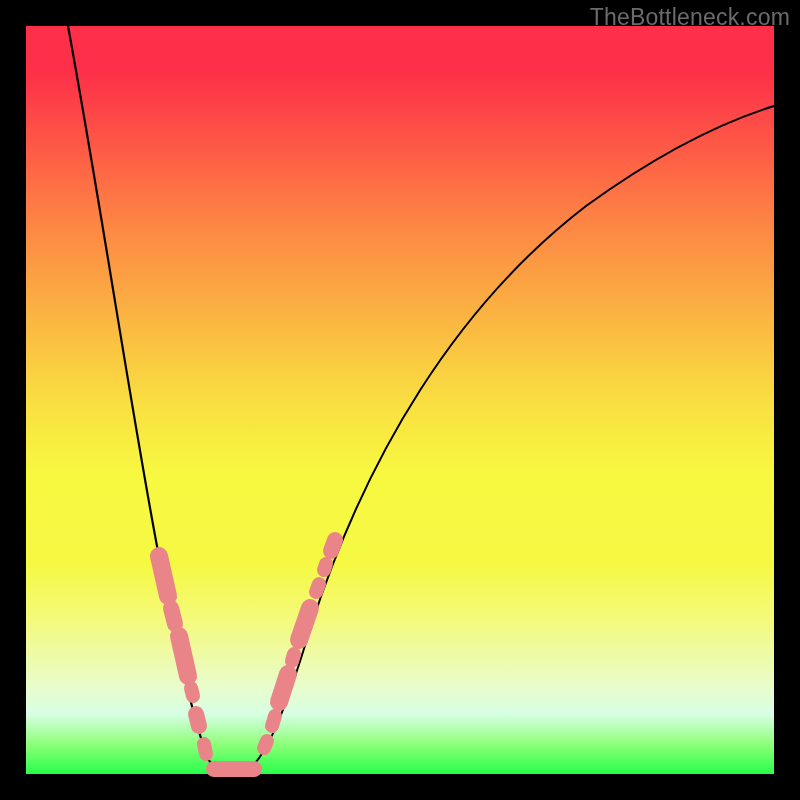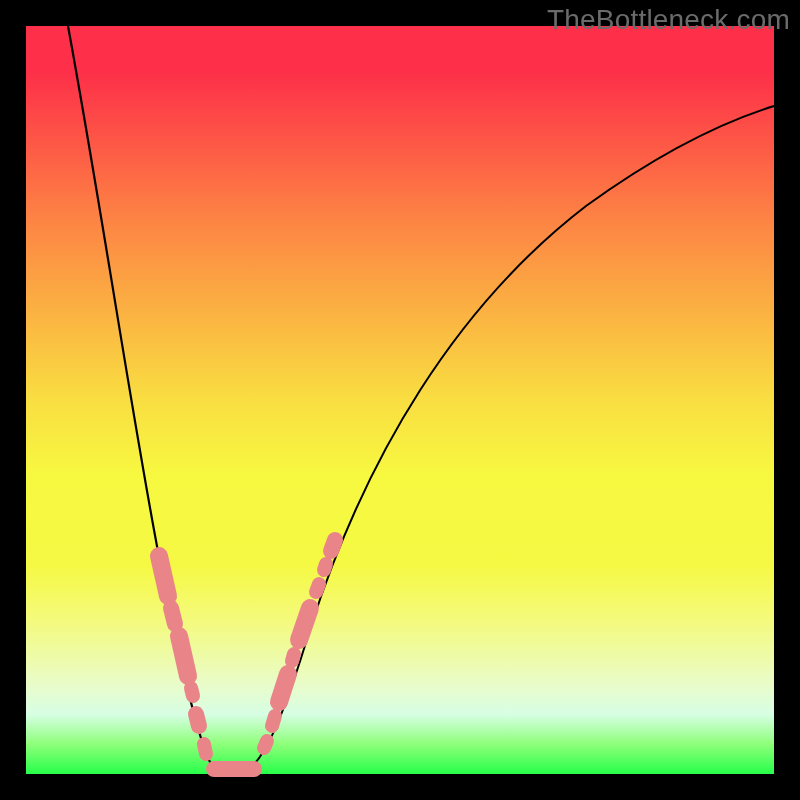--- a/index.html
+++ b/index.html
@@ -25,21 +25,21 @@
         #e9fcc9 88%,
         #d7fee4 92%,
         #8eff7a 96%,
         #27ff4a 100%);
     }
     .watermark {
       position: absolute;
       top: 4px;
       right: 10px;
       font-family: Arial, Helvetica, sans-serif;
-      font-size: 28px;
+      font-size: 23px;
       color: #6b6b6b;
       font-weight: 500;
       letter-spacing: 0.2px;
     }
     svg.curves {
       position: absolute;
       left: 26px;
       top: 26px;
       width: 748px;
       height: 748px;

